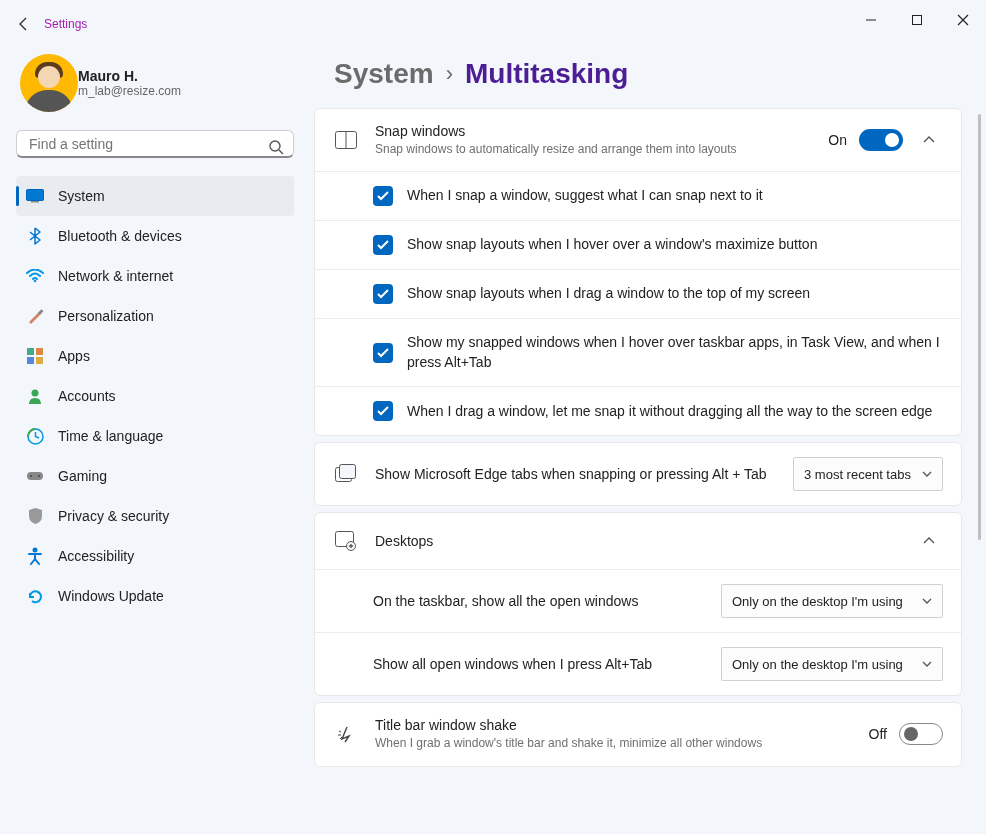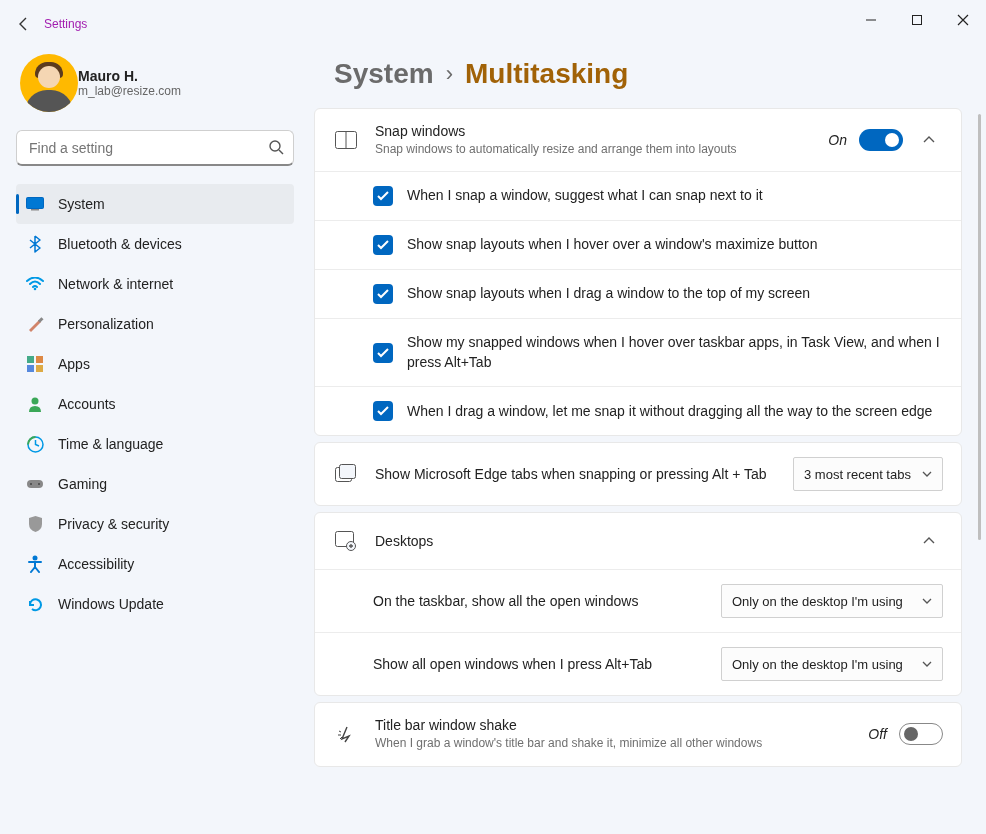--- a/index.html
+++ b/index.html
@@ -21,35 +21,35 @@
 .user { display:flex; align-items:center; margin-bottom:18px; padding-left:4px; }
 .avatar { width:58px; height:58px; border-radius:50%; background:#ffb900; position:relative; overflow:hidden; }
 .avatar .head{ position:absolute; width:22px; height:22px; background:#f5d6b3; border-radius:50%; top:12px; left:18px; }
 .avatar .hair{ position:absolute; width:28px; height:16px; background:#5c3b1e; border-radius:12px 12px 4px 4px; top:8px; left:15px; }
 .avatar .body{ position:absolute; width:48px; height:30px; background:#555; border-radius:22px 22px 0 0; bottom:-8px; left:5px; }
 .user .name{ font-weight:600; font-size:14px; color:#222;}
 .user .email{ font-size:12px; color:#666;}
 
 
 .search { position:relative; margin-bottom:18px; }
-.search input{ width:100%; height:36px; border:1px solid #cfcfcf; border-bottom:2px solid #888; border-radius:6px; padding:0 36px 0 12px; font-size:14px; background:#fff; outline:none;}
+.search input{ width:100%; height:28px; border:1px solid #cfcfcf; border-bottom:2px solid #888; border-radius:6px; padding:0 36px 0 12px; font-size:14px; background:#fff; outline:none;}
 .search .sicon{ position:absolute; right:10px; top:9px; color:#555;}
 
 
 .nav { list-style:none; }
 .nav li { display:flex; align-items:center; height:40px; border-radius:4px; padding:0 10px; cursor:pointer; font-size:14px; color:#222; gap:14px; position:relative;}
 .nav li.active { background:#e8ebef; }
 .nav li.active::before{ content:""; position:absolute; left:0; top:10px; height:20px; width:3px; background:#0067c0; border-radius:2px;}
 .nav .nicon{ width:18px; height:18px; display:flex; align-items:center; justify-content:center; flex-shrink:0;}
 
 
 .breadcrumb { display:flex; align-items:center; gap:12px; margin-bottom:18px; padding-left:20px; }
 .breadcrumb .parent{ font-size:28px; font-weight:600; color:#6b6b6b; cursor:pointer;}
 .breadcrumb .sep{ font-size:22px; color:#6b6b6b;}
-.breadcrumb .current{ font-size:28px; font-weight:600; color:#a16207;}
+.breadcrumb .current{ font-size:28px; font-weight:600; color:#4c1d95;}
 
 
 .cardarea{ display:flex; flex-direction:column; gap:6px; }
 .card{ background:#fff; border:1px solid #e8e8e8; border-radius:6px; }
 .subcard{ border-top:1px solid #ececec; }
 .row{ display:flex; align-items:center; padding:14px 18px; gap:16px;}
 .row .ricon{ width:26px; display:flex; align-items:center; justify-content:center; color:#444; flex-shrink:0;}
 .row .rtext{ flex:1; }
 .row .rtitle{ font-size:14px; color:#222;}
 .row .rdesc{ font-size:12px; color:#6f6f6f; margin-top:2px; line-height:1.35;}
@@ -60,21 +60,21 @@
 .chkrow{ display:flex; align-items:center; padding:14px 18px; gap:14px; font-size:14px; color:#222; border-top:1px solid #ececec;}
 .chkrow span.lbl{ flex:1; line-height:1.4;}
 
 
 .toggle{ width:44px; height:22px; border-radius:11px; position:relative; cursor:pointer;}
 .toggle.on{ background:#0067c0;}
 .toggle.off{ background:#fff; border:1px solid #888;}
 .toggle .knob{ position:absolute; width:14px; height:14px; border-radius:50%; top:4px;}
 .toggle.on .knob{ right:4px; background:#fff;}
 .toggle.off .knob{ left:4px; top:3px; background:#666;}
-.tlabel{ font-size:14px; color:#222;font-style:italic;}
+.tlabel{ font-size:14px; color:#222;}
 
 
 .dropdown{ height:34px; border:1px solid #d0d0d0; border-radius:2px; background:#fcfcfc; display:flex; align-items:center; padding:0 10px; gap:8px; font-size:13px; color:#222; cursor:pointer; min-width:150px; justify-content:space-between;}
 
 
 .chev{ width:28px; height:28px; display:flex; align-items:center; justify-content:center; color:#555; cursor:pointer;}
 
 
 .scrolltrack{ position:absolute; right:4px; top:66px; bottom:10px; width:4px; }
 .scrollthumb{ position:absolute; top:0; width:3px; height:60%; background:#bfbfbf; border-radius:2px;}

